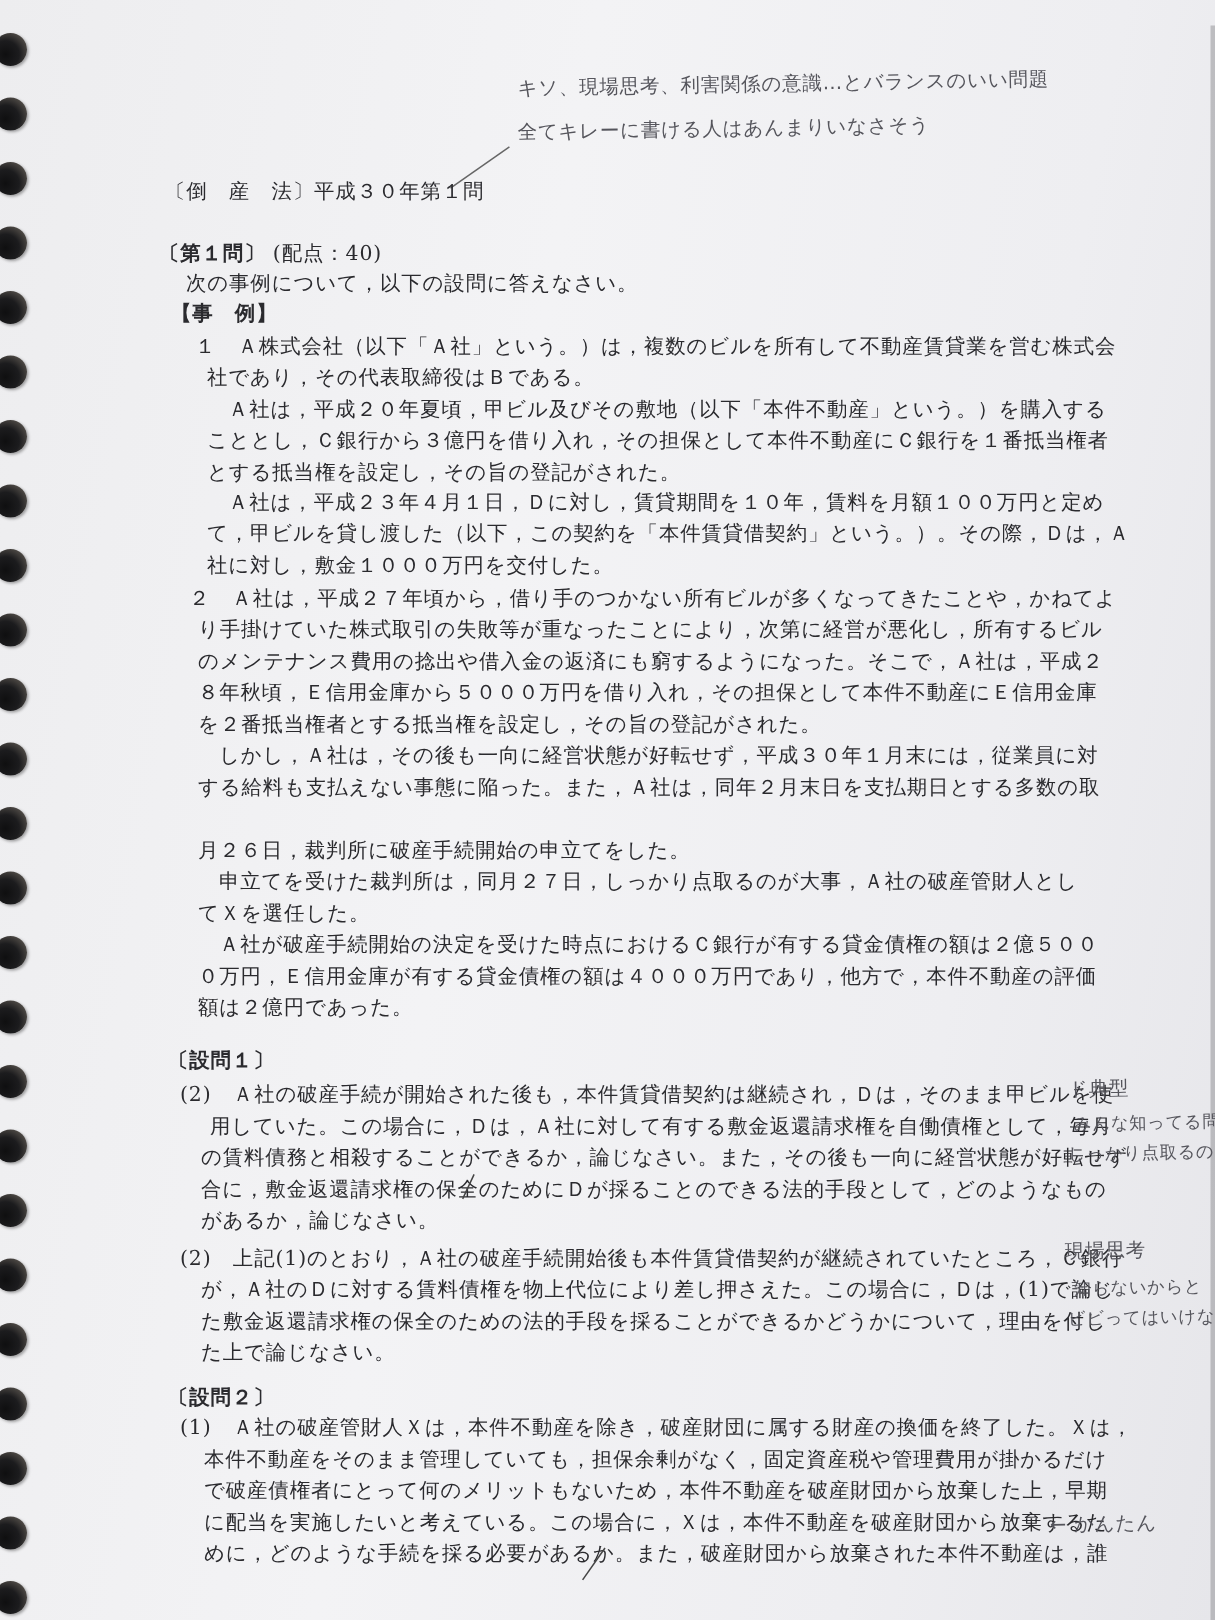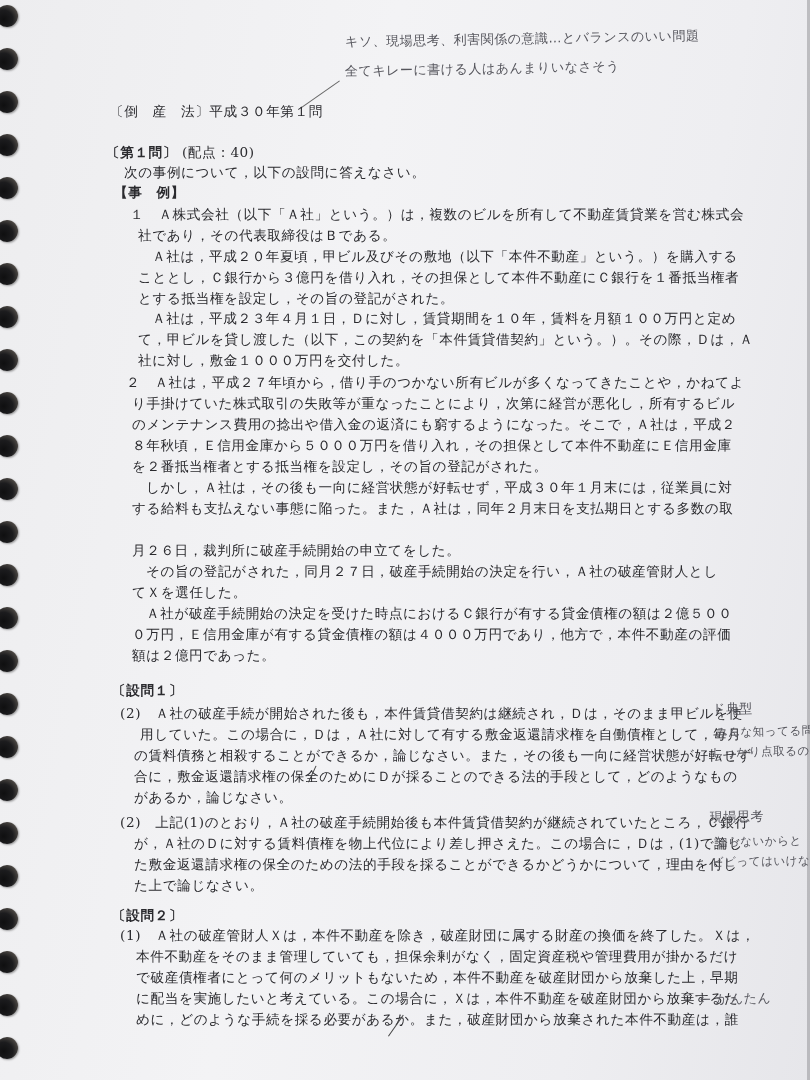--- a/index.html
+++ b/index.html
@@ -2,21 +2,21 @@
 <html><head>
 <meta charset="utf-8">
 <style>
   html, body { margin: 0; padding: 0; }
   body {
     width: 810px; height: 1080px; overflow: hidden; position: relative;
     background: linear-gradient(100deg, #ededef 0%, #f3f3f5 40%, #eeeef1 75%, #e6e6ea 100%);
     font-family: "DejaVu Serif", "Liberation Serif", serif;
     color: #2a2a2e;
   }
-  .page { position: absolute; left: 0; top: 0; width: 810px; height: 1046px; }
+  .page { position: absolute; left: 0; top: 17px; width: 810px; height: 1046px; }
   .holes { position: absolute; left: 0; top: 0; width: 30px; height: 1080px; }
   .hole {
     position: absolute; left: -4px; width: 22px; height: 22px; border-radius: 50%;
     background: radial-gradient(circle at 35% 65%, #0f0f10 0%, #1c1c1e 45%, #4a4642 75%, #8a847d 100%);
     box-shadow: 1px 1px 2px rgba(0,0,0,0.35);
   }
   .right-edge { position:absolute; right:0; top:0; width:3px; height:1080px; background:#8d8d92; opacity:.5; }
   .txt { position: absolute; font-size: 13.6px; line-height: 20px; letter-spacing: 0.6px; white-space: nowrap; }
   .hw {
     position: absolute; font-family: "DejaVu Sans", "Liberation Sans", sans-serif;
@@ -82,21 +82,21 @@
   <div class="txt" style="left:138px;top:329px;">て，甲ビルを貸し渡した（以下，この契約を「本件賃貸借契約」という。）。その際，Ｄは，Ａ</div>
   <div class="txt" style="left:138px;top:350px;">社に対し，敷金１０００万円を交付した。</div>
   <div class="txt" style="left:126px;top:372px;">２　Ａ社は，平成２７年頃から，借り手のつかない所有ビルが多くなってきたことや，かねてよ</div>
   <div class="txt" style="left:132px;top:393px;">り手掛けていた株式取引の失敗等が重なったことにより，次第に経営が悪化し，所有するビル</div>
   <div class="txt" style="left:132px;top:414px;">のメンテナンス費用の捻出や借入金の返済にも窮するようになった。そこで，Ａ社は，平成２</div>
   <div class="txt" style="left:132px;top:435px;">８年秋頃，Ｅ信用金庫から５０００万円を借り入れ，その担保として本件不動産にＥ信用金庫</div>
   <div class="txt" style="left:132px;top:456px;">を２番抵当権者とする抵当権を設定し，その旨の登記がされた。</div>
   <div class="txt" style="left:146px;top:477px;">しかし，Ａ社は，その後も一向に経営状態が好転せず，平成３０年１月末には，従業員に対</div>
   <div class="txt" style="left:132px;top:498px;">する給料も支払えない事態に陥った。また，Ａ社は，同年２月末日を支払期日とする多数の取</div>
   <div class="txt" style="left:132px;top:540px;">月２６日，裁判所に破産手続開始の申立てをした。</div>
-  <div class="txt" style="left:146px;top:561px;">その旨の登記がされた，同月２７日，破産手続開始の決定を行い，Ａ社の破産管財人とし</div>
+  <div class="txt" style="left:146px;top:561px;">申立てを受けた裁判所は，同月２７日，しっかり点取るのが大事，Ａ社の破産管財人とし</div>
   <div class="txt" style="left:132px;top:582px;">てＸを選任した。</div>
   <div class="txt" style="left:146px;top:603px;">Ａ社が破産手続開始の決定を受けた時点におけるＣ銀行が有する貸金債権の額は２億５００</div>
   <div class="txt" style="left:132px;top:624px;">０万円，Ｅ信用金庫が有する貸金債権の額は４０００万円であり，他方で，本件不動産の評価</div>
   <div class="txt" style="left:132px;top:645px;">額は２億円であった。</div>
 
   <div class="txt bold" style="left:112px;top:680px;">〔設問１〕</div>
   <div class="txt" style="left:120px;top:703px;">(2)　Ａ社の破産手続が開始された後も，本件賃貸借契約は継続され，Ｄは，そのまま甲ビルを使</div>
   <div class="txt" style="left:140px;top:724px;">用していた。この場合に，Ｄは，Ａ社に対して有する敷金返還請求権を自働債権として，毎月</div>
   <div class="txt" style="left:134px;top:745px;">の賃料債務と相殺することができるか，論じなさい。また，その後も一向に経営状態が好転せず</div>
   <div class="txt" style="left:134px;top:766px;">合に，敷金返還請求権の保全のためにＤが採ることのできる法的手段として，どのようなもの</div>

